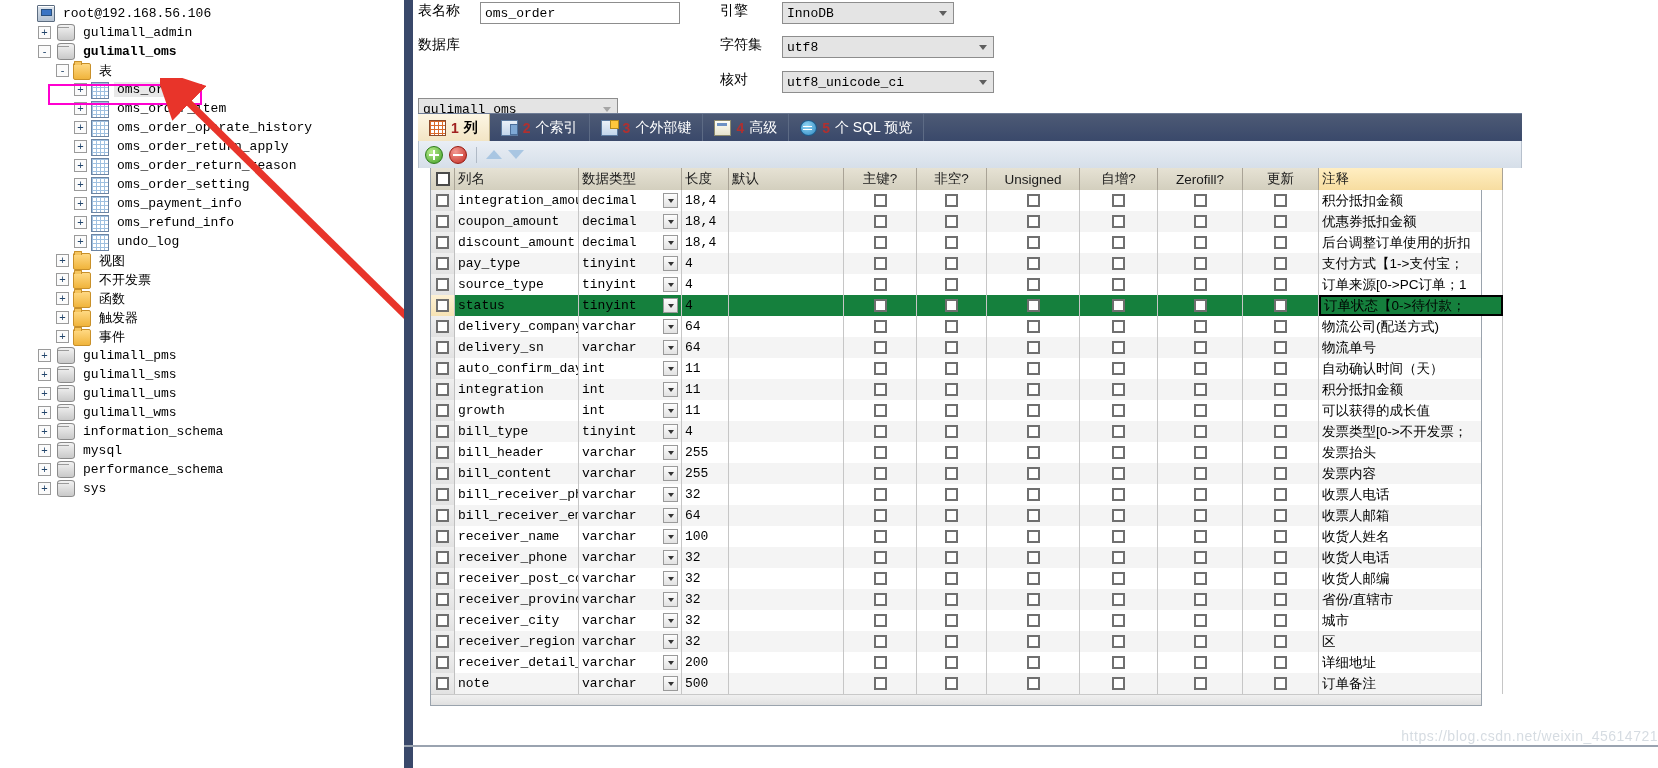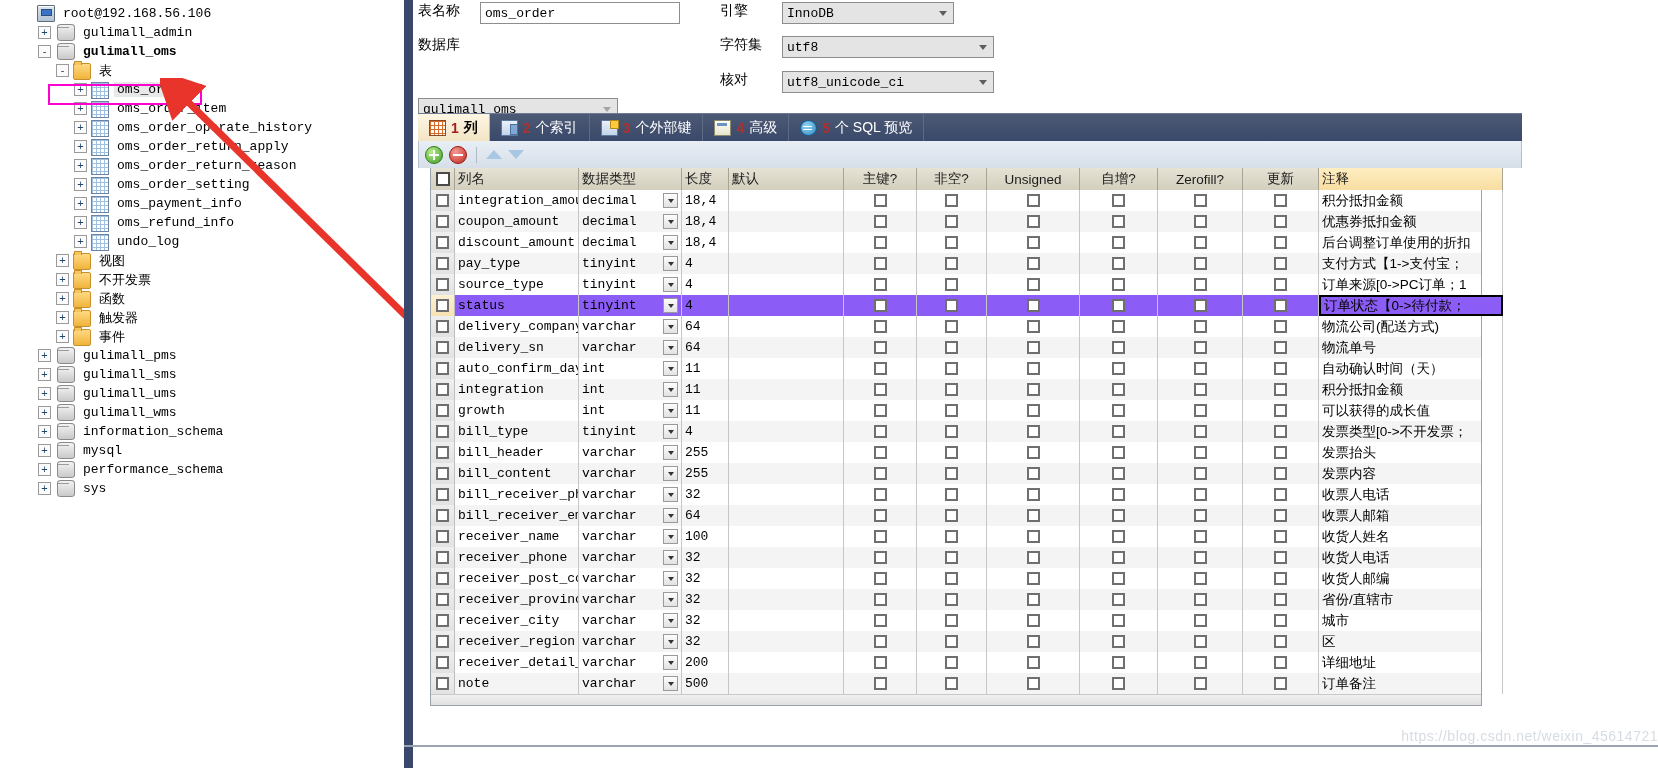--- a/index.html
+++ b/index.html
@@ -178,21 +178,21 @@
     display:flex;align-items:center;padding:0 3px;
     font-family:"Liberation Mono",monospace;font-size:13px;
     overflow:hidden;white-space:nowrap;
   }
   .ghead .gcell{
     border-right:1px solid #a9a396;background:linear-gradient(#e6e2d4,#d3cfbe);
     font-family:"Liberation Sans",sans-serif;font-size:13.5px;color:#1a1a1a;
   }
   .ghead .gcell.cmt{background:linear-gradient(#ffeec2,#f7dda0);}
   .grow.alt{background:#f4f4f4;}
-  .grow.sel .gcell{background:#8b5cf6;}
+  .grow.sel .gcell{background:#15803d;}
   .grow .gcell.cmtcell{font-family:"Liberation Sans",sans-serif;font-size:13.5px;}
   .grow.sel .gcell.cmtcell{border:2px solid #000;box-sizing:border-box;}
   .c-name{width:124px;flex:0 0 124px;}
   .c-type{width:103px;flex:0 0 103px;position:relative;}
   .c-len{width:47px;flex:0 0 47px;}
   .c-def{width:115px;flex:0 0 115px;}
   .c-pk{width:73px;flex:0 0 73px;justify-content:center;}
   .c-nn{width:70px;flex:0 0 70px;justify-content:center;}
   .c-un{width:93px;flex:0 0 93px;justify-content:center;}
   .c-ai{width:78px;flex:0 0 78px;justify-content:center;}

